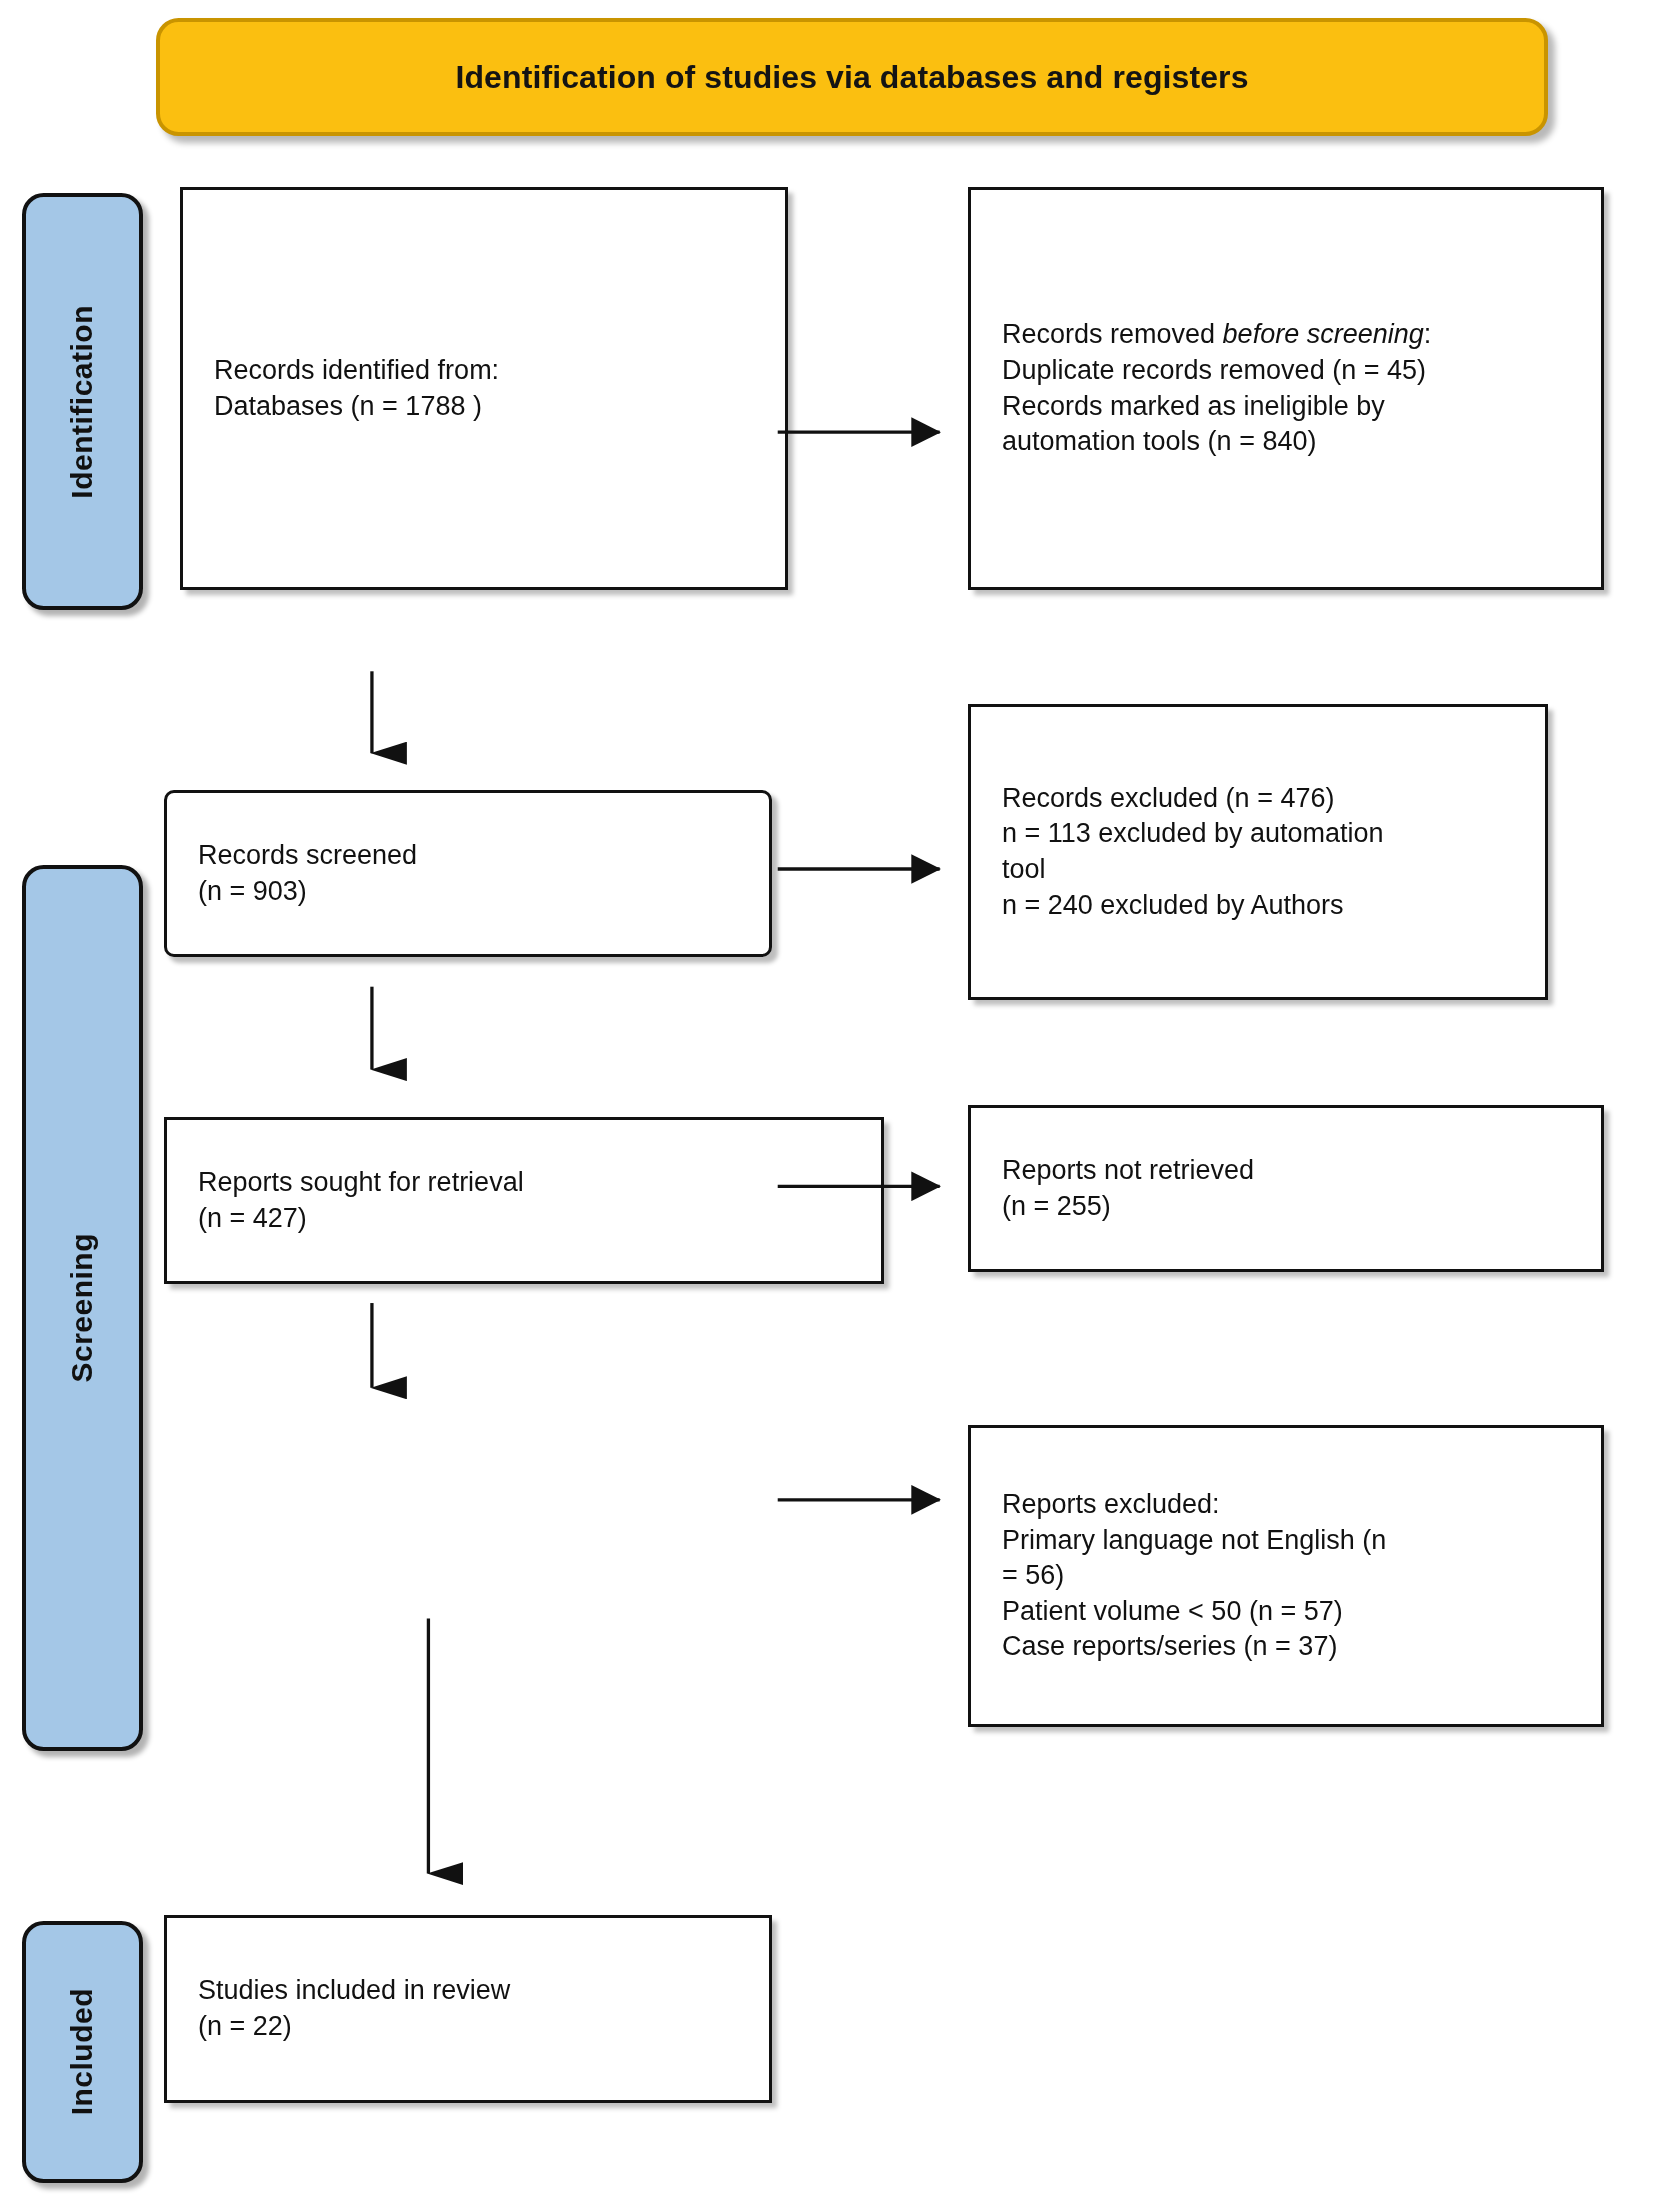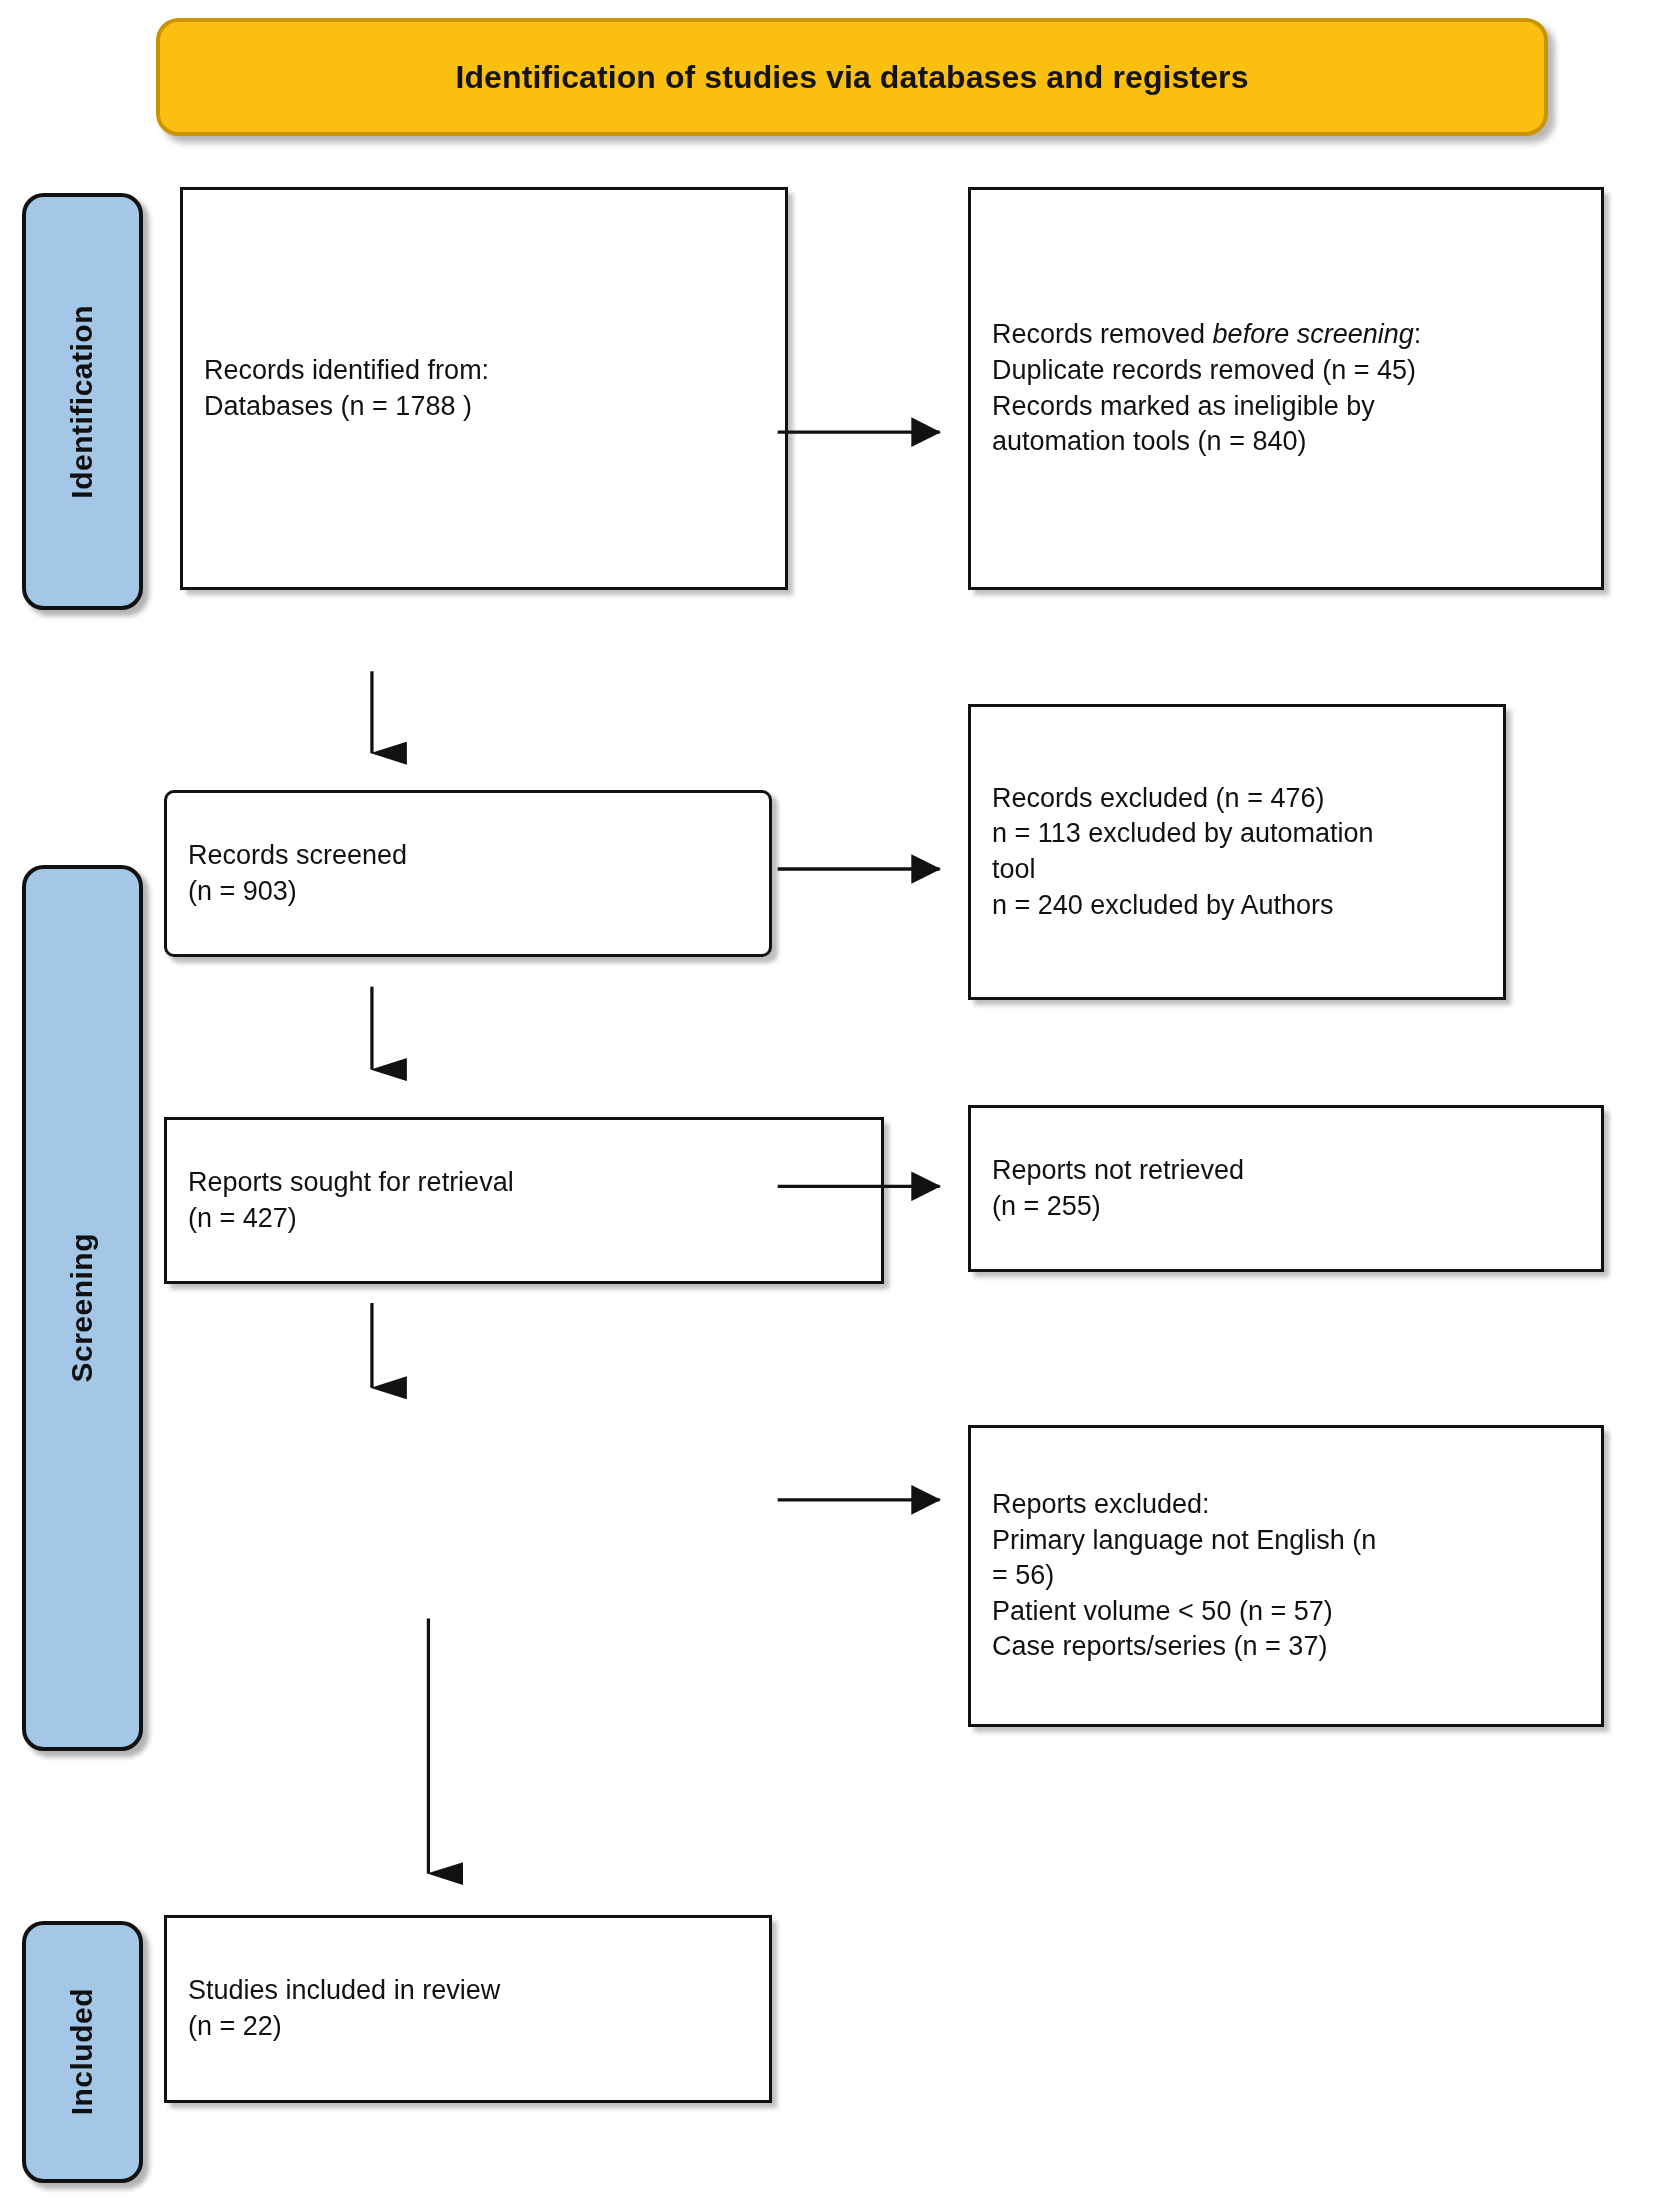--- a/index.html
+++ b/index.html
@@ -74,36 +74,36 @@
     border: 3.8px solid #111111;
     box-sizing: border-box;
     box-shadow: 5.6px 5.6px 4.7px rgba(0,0,0,0.26);
     display: flex;
     align-items: center;
   }
   .node-text {
     font-size: 27px;
     line-height: 1.32;
     color: #111111;
-    padding: 0 21px;
+    padding: 0 31px;
     width: 100%;
     white-space: pre-line;
   }
   .node-text em { font-style: italic; }
 
   
   #box-identified      { left: 180px; top: 187px;  width: 608px; height: 403px; }
   #box-screened        { left: 164px; top: 790px; width: 608px; height: 167px; border-radius: 10px; }
   #box-sought          { left: 164px; top: 1105px; width: 720px; height: 167px; margin-top: 12px; }
   #box-assessed        { left: 164px; top: 1423px; width: 608px; height: 167px; }
   #box-included        { left: 164px; top: 1915px; width: 608px; height: 188px; }
 
   
   #box-removed         { left: 968px; top: 187px;  width: 636px; height: 403px; }
-  #box-excluded-recs   { left: 968px; top: 704px; width: 538px; height: 296px; }
+  #box-excluded-recs   { left: 968px; top: 704px; width: 580px; height: 296px; }
   #box-not-retrieved   { left: 968px; top: 1105px; width: 636px; height: 167px; }
   #box-excluded-reps   { left: 968px; top: 1425px; width: 636px; height: 302px; }
 
   
   #connectors {
     position: absolute;
     left: 0; top: 0;
     width: 1659px;
     height: 2205px;
     pointer-events: none;

